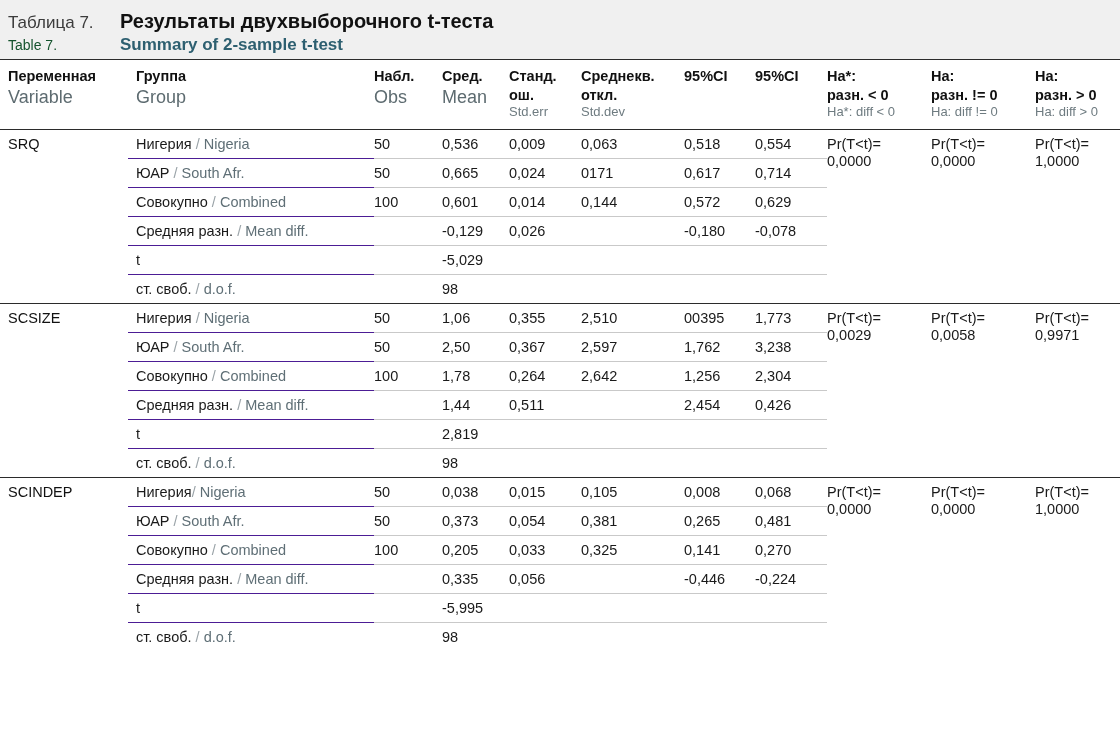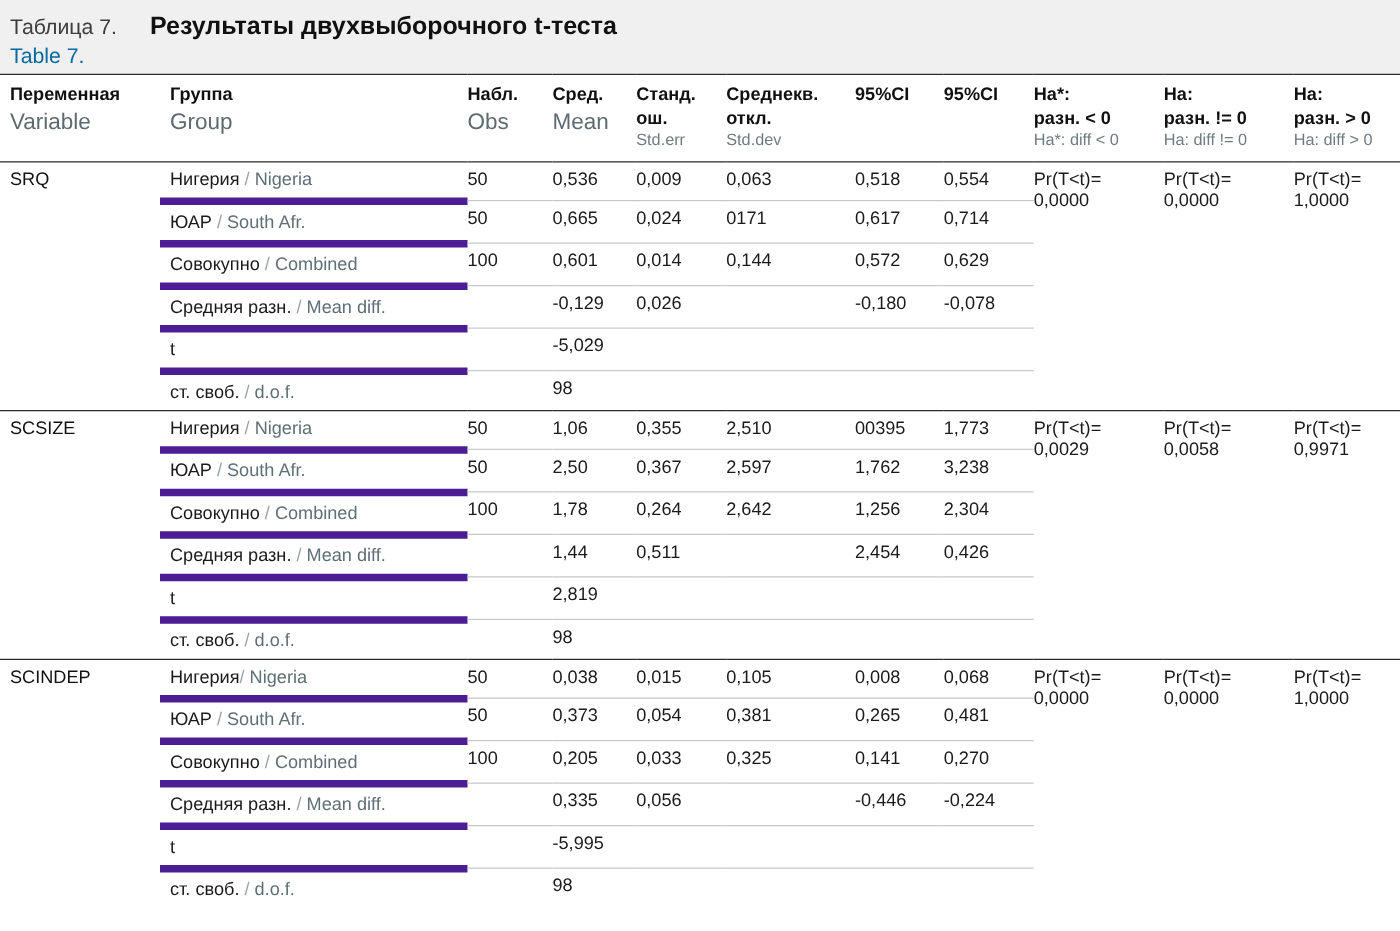--- a/index.html
+++ b/index.html
@@ -33,22 +33,22 @@
     align-items: baseline;
     line-height: 1.3;
   }
   .caption-label-ru {
     font-size: 17px;
     color: #3c3c3c;
     width: 112px;
     flex: 0 0 112px;
   }
   .caption-label-en {
-    font-size: 17px;
-    color: #0369a1;
+    font-size: 14px;
+    color: #14532d;
     width: 112px;
     flex: 0 0 112px;
   }
   .caption-title-ru {
     font-size: 20px;
     font-weight: bold;
     color: #111111;
   }
   .caption-title-en {
     font-size: 17px;
@@ -104,21 +104,21 @@
     padding: 6px 4px 6px 0;
   }
   td.var {
     color: #111111;
     font-size: 14.5px;
     padding-left: 8px !important;
     white-space: nowrap;
   }
   td.grp {
     padding-left: 8px !important;
-    border-bottom: 6px solid #4c1d95;
+    border-bottom: 1px solid #4c1d95;
     white-space: nowrap;
   }
   td.grp.nb { border-bottom: none; }
   .ru-t { color: #1a1a1a; }
   .en-t { color: #5f6f76; }
   .sep { color: #9aa3a8; }
 
   td.num {
     color: #1a1a1a;
     font-size: 14.5px;
@@ -139,20 +139,21 @@
 
 <div class="page">
 
   <div class="caption">
     <div class="caption-row">
       <span class="caption-label-ru">Таблица 7.</span>
       <span class="caption-title-ru">Результаты двухвыборочного t-теста</span>
     </div>
     <div class="caption-row">
       <span class="caption-label-en">Table 7.</span>
+      <span class="caption-title-en">Summary of 2-sample t-test</span>
     </div>
   </div>
 
   <table class="tt">
     <colgroup>
       <col style="width:128px">
       <col style="width:246px">
       <col style="width:68px">
       <col style="width:67px">
       <col style="width:72px">

